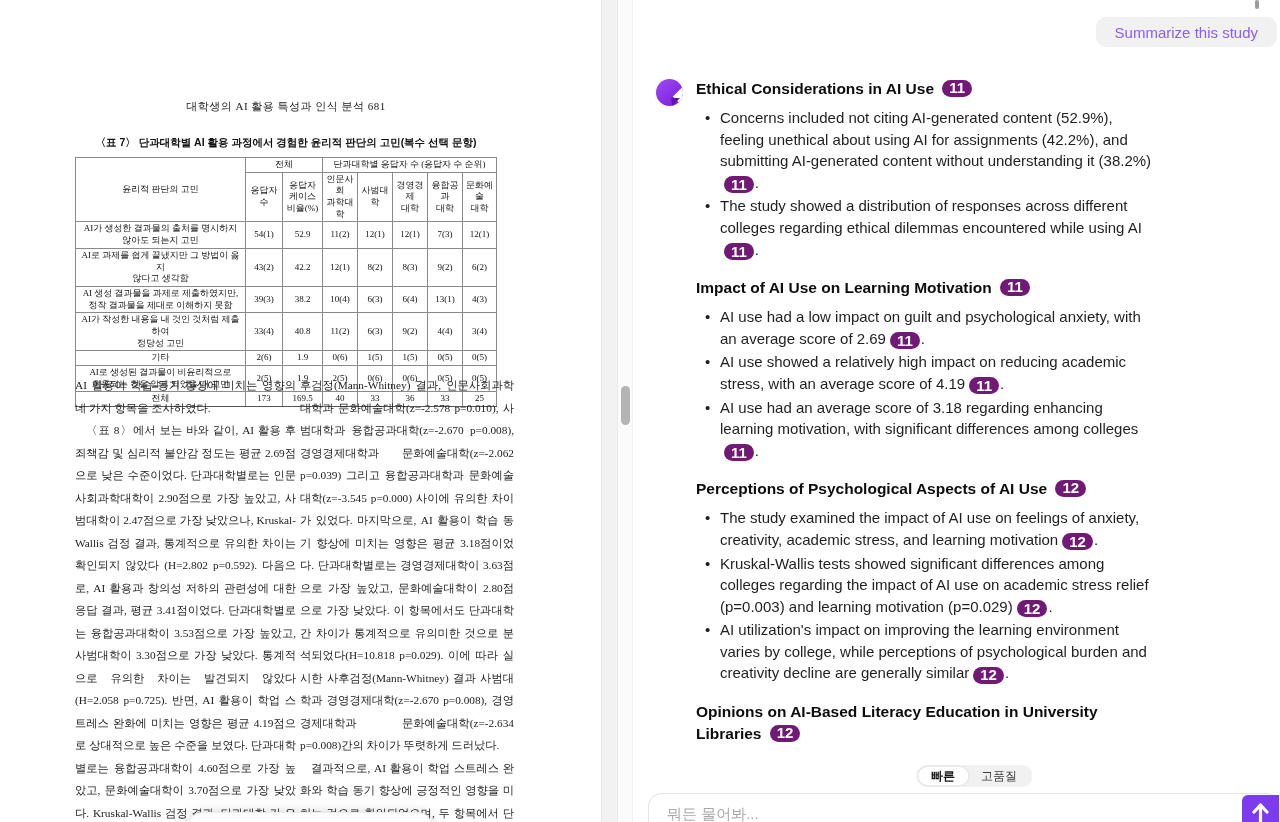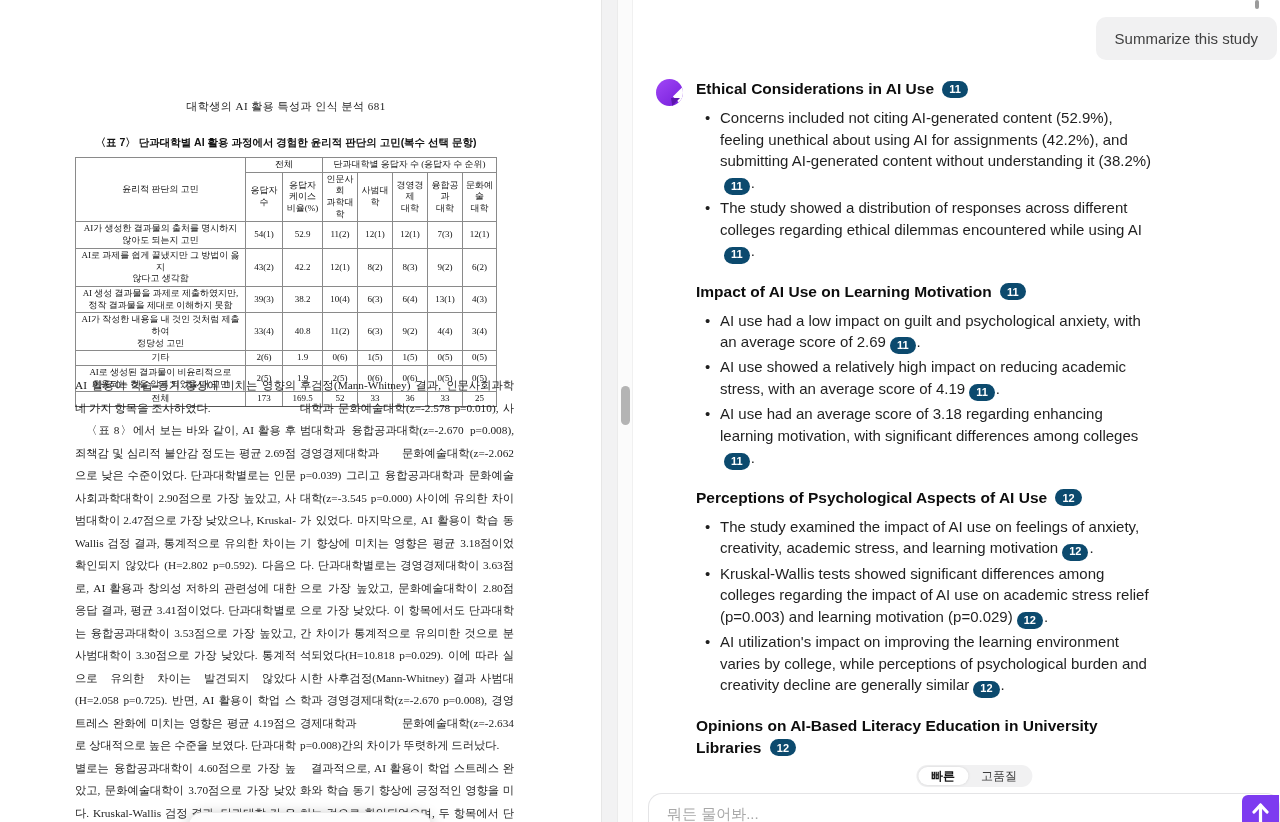--- a/index.html
+++ b/index.html
@@ -39,41 +39,41 @@
             border-left:1px solid #e6e6e6; }
   .scroll-track { position:absolute; left:617px; top:0; width:16px; height:822px; background:#fbfbfb;
                   border-left:1px solid #ebebeb; border-right:1px solid #f0f0f0; }
   .scroll-thumb { position:absolute; left:3px; top:386px; width:9px; height:39px;
                   background:#b4b4b4; border-radius:5px; }
 
   
   .chat-panel { position:absolute; left:633px; top:0; width:647px; height:822px; background:#fff; }
   .chat-scrollthumb { position:absolute; top:0; right:21px; width:4px; height:9px; background:#9b9b9b; border-radius:2px; }
 
-  .summarize-btn { position:absolute; top:17px; right:3px; height:43px; padding:0 19px;
+  .summarize-btn { position:absolute; top:17px; right:3px; height:30px; padding:0 19px;
                    background:#f1f1f2; border:none; border-radius:10px;
-                   font-family:"Liberation Sans", sans-serif; font-size:15px; color:#404040; cursor:pointer; }
+                   font-family:"Liberation Sans", sans-serif; font-size:15px; color:#8b5cf6; cursor:pointer; }
 
   .avatar { position:absolute; left:23px; top:79px; width:27px; height:27px; }
   .avatar .disc { position:absolute; inset:0; border-radius:50%;
                   background:linear-gradient(140deg,#9a41f2 15%,#7a22dd 90%); overflow:hidden; }
   .avatar .disc::after { content:''; position:absolute; right:-8px; bottom:2px; width:15px; height:15px;
                   background:#fff; transform:rotate(45deg); }
   .avatar .tip { position:absolute; right:3px; bottom:0px; width:9px; height:8px; background:#5c16ad;
                   clip-path:polygon(0 0,100% 0,15% 100%); }
 
   .chat-body { position:absolute; left:63px; top:70px; width:468px; height:692px; overflow:hidden; }
   .sec-title { font-size:15.5px; font-weight:700; color:#0d0d0d; line-height:22px; margin:17px 0 7px 0; }
   .chat-body .sec-title:first-child { margin-top:8px; }
   .chat-body ul { list-style:none; margin:7px; }
   .chat-body li { position:relative; padding-left:17px; font-size:15px; line-height:21.6px; color:#1f1f1f; margin:2px 0; }
   .chat-body li::before { content:'\2022'; position:absolute; left:2px; top:0; color:#1f1f1f; }
   .cite-badge { display:inline-flex; align-items:center; justify-content:center; min-width:25px; height:17px;
-                padding:0 7px; margin:0 1px 0 4px; border-radius:9px; background:#0c4a6e; color:#fff;
-                font-size:11px; font-weight:700; vertical-align:-2px; cursor:pointer; }
+                padding:0 7px; margin:0 1px 0 4px; border-radius:9px; background:#701a75; color:#fff;
+                font-size:15px; font-weight:700; vertical-align:-2px; cursor:pointer; }
   .sec-title .cite-badge { vertical-align:1px; }
 
   .mode-toggle { position:absolute; top:765px; left:50%; transform:translateX(-35%);
                  display:inline-flex; align-items:center; height:22px; background:#f1f1f2;
                  border-radius:11px; padding:2px; }
   .mode-opt { border:none; background:transparent; font-family:"Liberation Sans", sans-serif;
               font-size:12px; color:#3c3c3c; padding:1px 13px; height:18px; border-radius:9px; cursor:pointer; }
   .mode-opt.selected { background:#fff; color:#141414; font-weight:700; box-shadow:0 0 3px rgba(0,0,0,0.12); }
 
   .input-bar { position:absolute; left:15px; right:0; top:793px; height:29px; background:#fff;
@@ -186,21 +186,21 @@
             <td>2(5)</td>
             <td>0(6)</td>
             <td>0(6)</td>
             <td>0(5)</td>
             <td>0(5)</td>
           </tr>
           <tr class="total">
             <td>전체</td>
             <td>173</td>
             <td>169.5</td>
-            <td>52</td>
+            <td>40</td>
             <td>33</td>
             <td>36</td>
             <td>33</td>
             <td>25</td>
           </tr>
         </tbody>
       </table>
     <div class="pdf-col pdf-col-left" id="pdf-col-left">
         <p>AI 활용이 학습 동기 향상에 미치는 영향의 네 가지 항목을 조사하였다.</p>
         <p class="indent">〈표 8〉에서 보는 바와 같이, AI 활용 후 죄책감 및 심리적 불안감 정도는 평균 2.69점으로 낮은 수준이었다. 단과대학별로는 인문사회과학대학이 2.90점으로 가장 높았고, 사범대학이 2.47점으로 가장 낮았으나, Kruskal-Wallis 검정 결과, 통계적으로 유의한 차이는 확인되지 않았다 (H=2.802 p=0.592). 다음으로, AI 활용과 창의성 저하의 관련성에 대한 응답 결과, 평균 3.41점이었다. 단과대학별로는 융합공과대학이 3.53점으로 가장 높았고, 사범대학이 3.30점으로 가장 낮았다. 통계적으로 유의한 차이는 발견되지 않았다(H=2.058 p=0.725). 반면, AI 활용이 학업 스트레스 완화에 미치는 영향은 평균 4.19점으로 상대적으로 높은 수준을 보였다. 단과대학별로는 융합공과대학이 4.60점으로 가장 높았고, 문화예술대학이 3.70점으로 가장 낮았다. Kruskal-Wallis 검정 결과, 단과대학 간 유의미한 차이가 존재했으며(H=16.148 p=0.003), 사</p>

